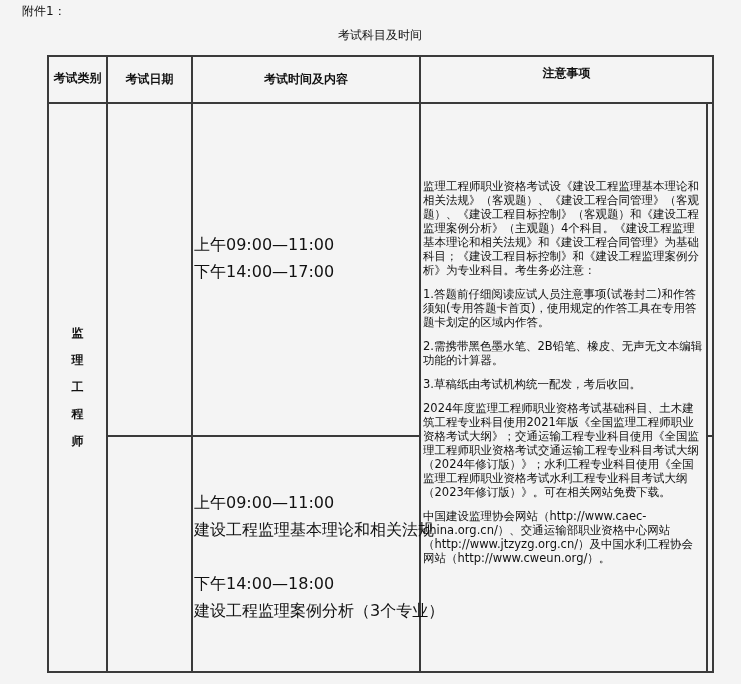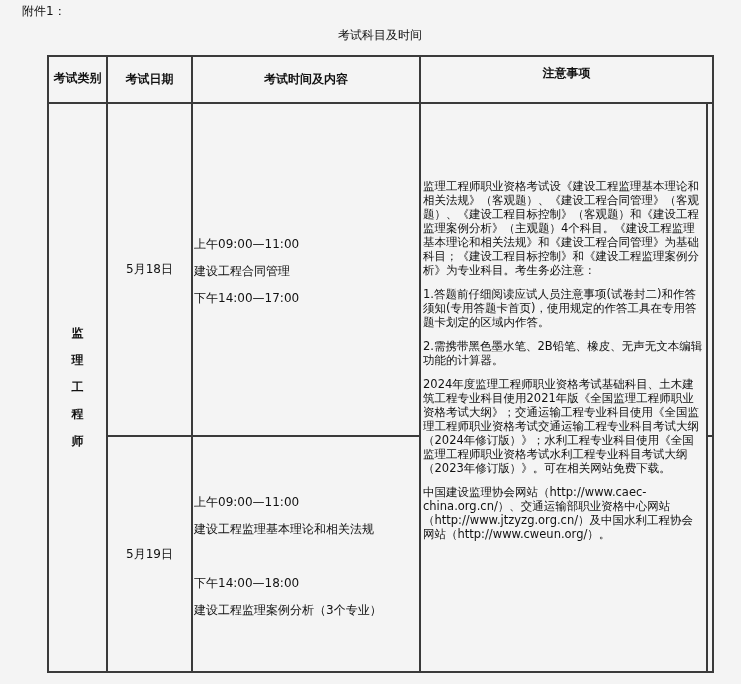--- a/index.html
+++ b/index.html
@@ -10,21 +10,21 @@
   }
   .attach { position: absolute; left: 22px; top: 3px; font-size: 12px; text-align: right; }
   .title { position: absolute; left: 0; width: 760px; top: 27px; text-align: center; font-size: 12px; }
   .tbl { position: absolute; left: 47px; top: 55px; width: 667px; height: 618px; }
   .cell { position: absolute; box-sizing: border-box; }
   .line { position: absolute; background: #3a3a3a; }
   .hdr { font-weight: bold; font-size: 12px; display: flex; align-items: center; justify-content: center; }
   .cat { display: flex; flex-direction: column; align-items: center; justify-content: center; font-weight: bold; font-size: 12px; }
   .cat span { display: block; line-height: 27px; }
   .date { display: flex; align-items: center; justify-content: center; font-size: 12px; }
-  .content p { margin: 0; line-height: 27px; font-size: 12px; white-space: nowrap; }
+  .content p { margin: 0; line-height: 27px; font-size: 16px; white-space: nowrap; }
   .notes { font-size: 11.5px; line-height: 14px; padding-left: 2px; padding-right: 3px; }
   .notes p { margin: 0 0 10px 0; }
 </style>
 </head>
 <body>
 
 <div class="attach">附件1：</div>
 <div class="title">考试科目及时间</div>
 
 <div class="tbl">
@@ -47,36 +47,34 @@
   <div class="cell hdr" style="left:374px;top:2px;width:291px;height:32px;">注意事项</div>
 
   <div class="cell cat" style="left:2px;top:49px;width:57px;height:567px;">
     <span>监</span>
     <span>理</span>
     <span>工</span>
     <span>程</span>
     <span>师</span>
   </div>
 
-  <div class="cell date" style="left:61px;top:49px;width:83px;height:331px;">5月18日</div>
   <div class="cell content" style="left:147px;top:176px;width:224px;">
     <p>上午09:00—11:00</p>
-    <p>建设工程合同管理</p>
     <p>下午14:00—17:00</p>
   </div>
 
-  <div class="cell date" style="left:61px;top:382px;width:83px;height:234px;">5月19日</div>
   <div class="cell content" style="left:147px;top:434px;width:224px;">
     <p>上午09:00—11:00</p>
     <p>建设工程监理基本理论和相关法规</p>
     <p style="height:27px;"></p>
     <p>下午14:00—18:00</p>
     <p>建设工程监理案例分析（3个专业）</p>
   </div>
 
   <div class="cell notes" style="left:374px;top:124px;width:286px;">
     <p>监理工程师职业资格考试设《建设工程监理基本理论和相关法规》（客观题）、《建设工程合同管理》（客观题）、《建设工程目标控制》（客观题）和《建设工程监理案例分析》（主观题）4个科目。《建设工程监理基本理论和相关法规》和《建设工程合同管理》为基础科目；《建设工程目标控制》和《建设工程监理案例分析》为专业科目。考生务必注意：</p>
     <p>1.答题前仔细阅读应试人员注意事项(试卷封二)和作答须知(专用答题卡首页)，使用规定的作答工具在专用答题卡划定的区域内作答。</p>
     <p>2.需携带黑色墨水笔、2B铅笔、橡皮、无声无文本编辑功能的计算器。</p>
+    <p>3.草稿纸由考试机构统一配发，考后收回。</p>
     <p>2024年度监理工程师职业资格考试基础科目、土木建筑工程专业科目使用2021年版《全国监理工程师职业资格考试大纲》；交通运输工程专业科目使用《全国监理工程师职业资格考试交通运输工程专业科目考试大纲（2024年修订版）》；水利工程专业科目使用《全国监理工程师职业资格考试水利工程专业科目考试大纲（2023年修订版）》。可在相关网站免费下载。</p>
     <p>中国建设监理协会网站（http://www.caec-china.org.cn/）、交通运输部职业资格中心网站（http://www.jtzyzg.org.cn/）及中国水利工程协会网站（http://www.cweun.org/）。</p>
   </div>
 </div>
 
 </body></html>

